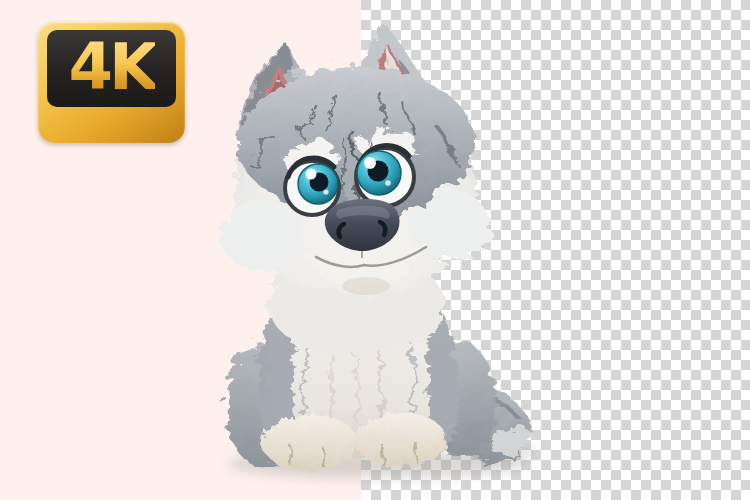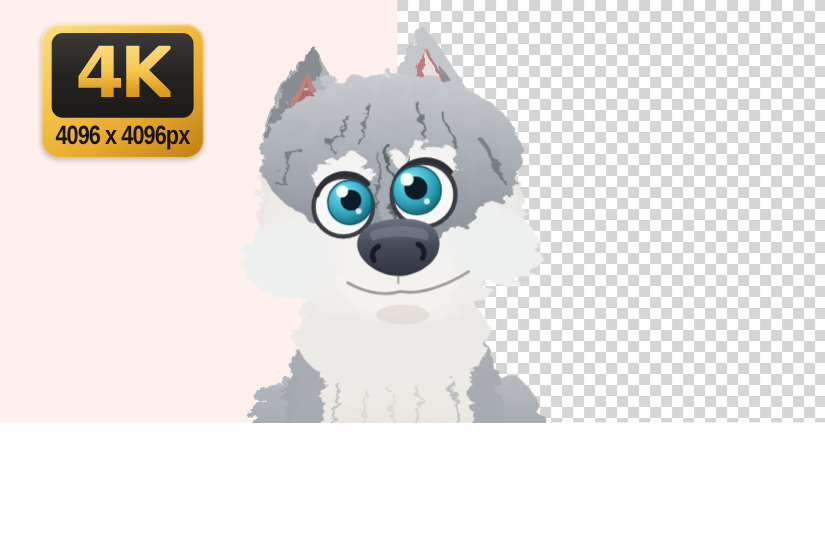--- a/index.html
+++ b/index.html
@@ -1,17 +1,17 @@
 <!DOCTYPE html>
 <html><head>
 <meta charset="utf-8">
 <style>
   html,body{margin:0;padding:0;}
   body{font-family:"Liberation Sans", sans-serif; background:#ffffff;}
-  .stage{position:relative;width:750px;height:384px;overflow:hidden;}
+  .stage{position:relative;width:750px;height:500px;overflow:hidden;}
 
   
   .bg-left{position:absolute;left:0;top:0;width:361px;height:500px;background:#FDF0ED;}
   .bg-right{position:absolute;left:361px;top:0;width:389px;height:500px;background:#ffffff;
     background-image:conic-gradient(#ffffff 0 25%, #d5d5d5 0 50%, #ffffff 0 75%, #d5d5d5 0);
     background-size:20px 20px;}
 
   
   .puppy{position:absolute;left:0;top:0;width:750px;height:500px;}
 
@@ -195,18 +195,15 @@
         <path d="M316,257 C334,267 352,269 364,265 C380,268 404,261 426,247" stroke="#8f8d86" stroke-width="2.6" fill="none" stroke-linecap="round" opacity="0.85"></path>
         <ellipse cx="366" cy="286" rx="24" ry="9" fill="#d8d2c9" opacity="0.55"></ellipse>
       </g>
     </g>
   </svg>
 
   <div class="badge">
     <div class="badge-screen">
       <span>4K</span>
     </div>
-    <div class="badge-band">
-      <span>4096 x 4096px</span>
-    </div>
   </div>
 
 </div>
 
 </body></html>

